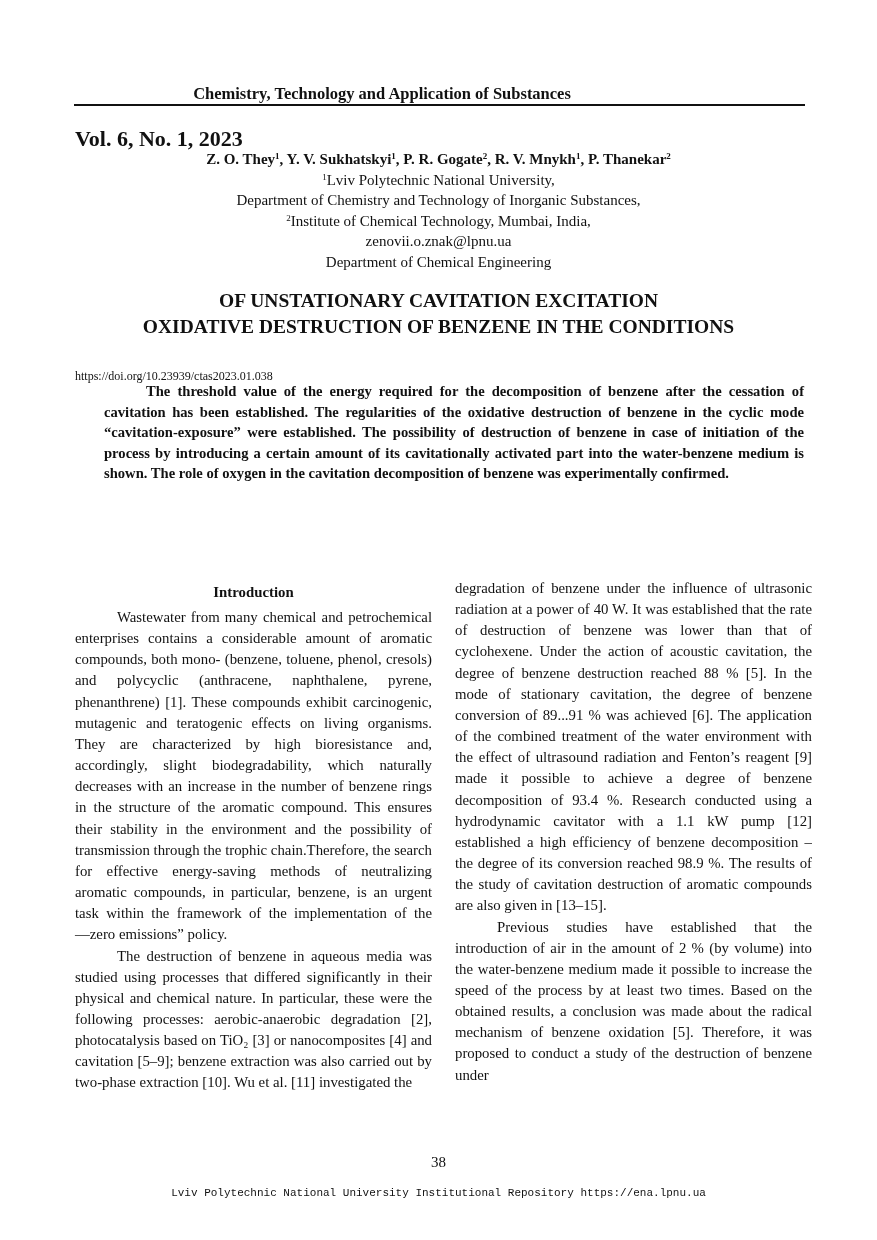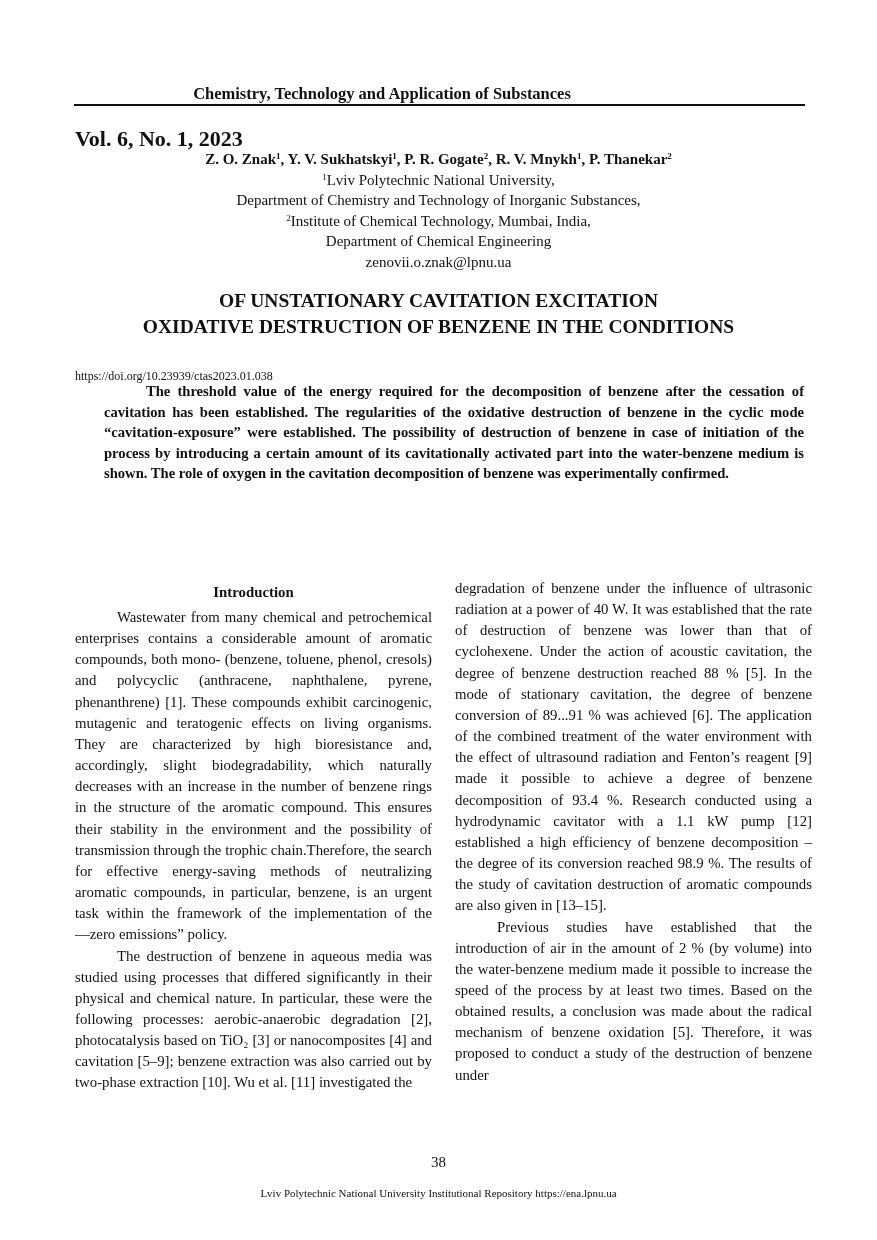--- a/index.html
+++ b/index.html
@@ -13,42 +13,42 @@
   .title { position: absolute; top: 288px; left: 0; width: 877px; text-align: center; font-weight: bold; font-size: 19.5px; line-height: 26px; }
   .doi { position: absolute; top: 369px; left: 75px; font-size: 12px; }
   .abstract { position: absolute; top: 381px; left: 104px; width: 700px; font-weight: bold; font-size: 14.6px; line-height: 20.5px; text-align: justify; }
   .abstract p { margin: 0; text-indent: 42px; }
   .col { position: absolute; top: 578px; width: 357px; font-size: 14.8px; line-height: 21.15px; text-align: justify; hyphens: manual; }
   .col p { margin: 0; text-indent: 42px; }
   .col-left { left: 75px; }
   .col-right { left: 455px; }
   .col h2 { margin: 4px; font-size: 14.8px; font-weight: bold; text-align: center; line-height: 21px; }
   .page-num { position: absolute; top: 1154px; left: 0; width: 877px; text-align: center; font-size: 15px; }
-  .footer { position: absolute; top: 1187px; left: 0; width: 877px; text-align: center; font-family: Liberation Serif, serif; font-size: 11px; }
+  .footer { position: absolute; top: 1187px; left: 0; width: 877px; text-align: center; font-family: Liberation Mono, monospace; font-size: 11px; }
 </style>
 </head>
 <body>
 
 <div class="journal-title">Chemistry, Technology and Application of Substances</div>
 <div class="rule"></div>
 <div class="vol">Vol. 6, No. 1, 2023</div>
 
 <div class="authors">
   <div class="names">
-    <span>Z. O. Znak</span><sup>1</sup>,
+    <span>Z. O. They</span><sup>1</sup>,
     <span>Y. V. Sukhatskyi</span><sup>1</sup>,
     <span>P. R. Gogate</span><sup>2</sup>,
     <span>R. V. Mnykh</span><sup>1</sup>,
     <span>P. Thanekar</span><sup>2</sup>
   </div>
   <div><sup>1</sup><span>Lviv Polytechnic National University,</span></div>
   <div>Department of Chemistry and Technology of Inorganic Substances,</div>
   <div><sup>2</sup><span>Institute of Chemical Technology, Mumbai, India,</span></div>
+  <div>zenovii.o.znak@lpnu.ua</div>
   <div>Department of Chemical Engineering</div>
-  <div>zenovii.o.znak@lpnu.ua</div>
 </div>
 
 <div class="title">
   <div>OF UNSTATIONARY CAVITATION EXCITATION</div>
   <div>OXIDATIVE DESTRUCTION OF BENZENE IN THE CONDITIONS</div>
 </div>
 
 <div class="doi">https://doi.org/10.23939/ctas2023.01.038</div>
 
 <div class="abstract">

